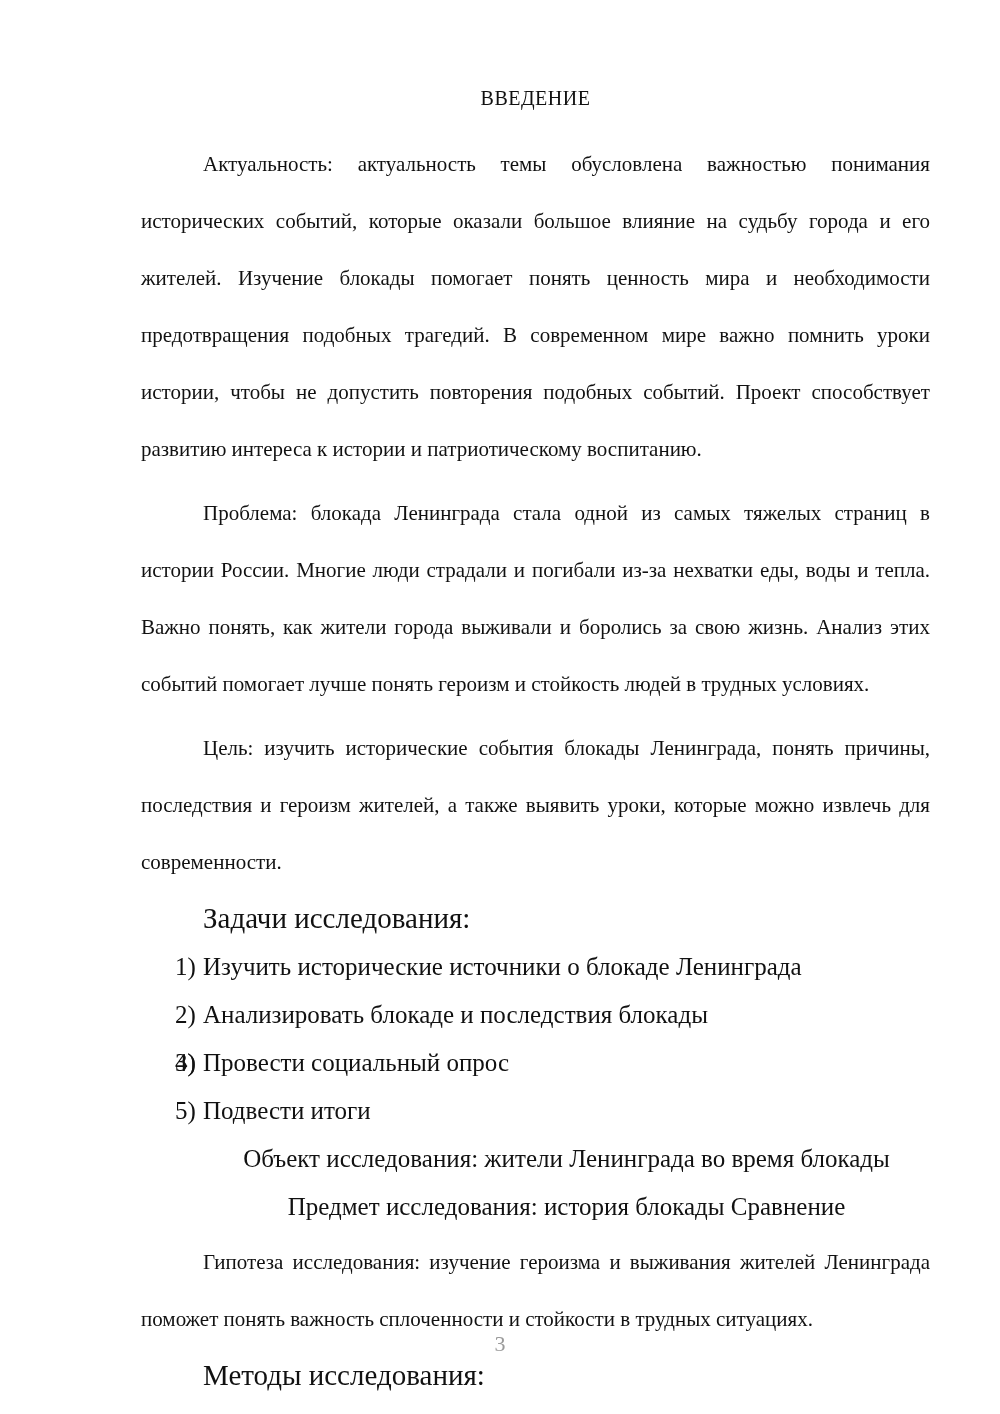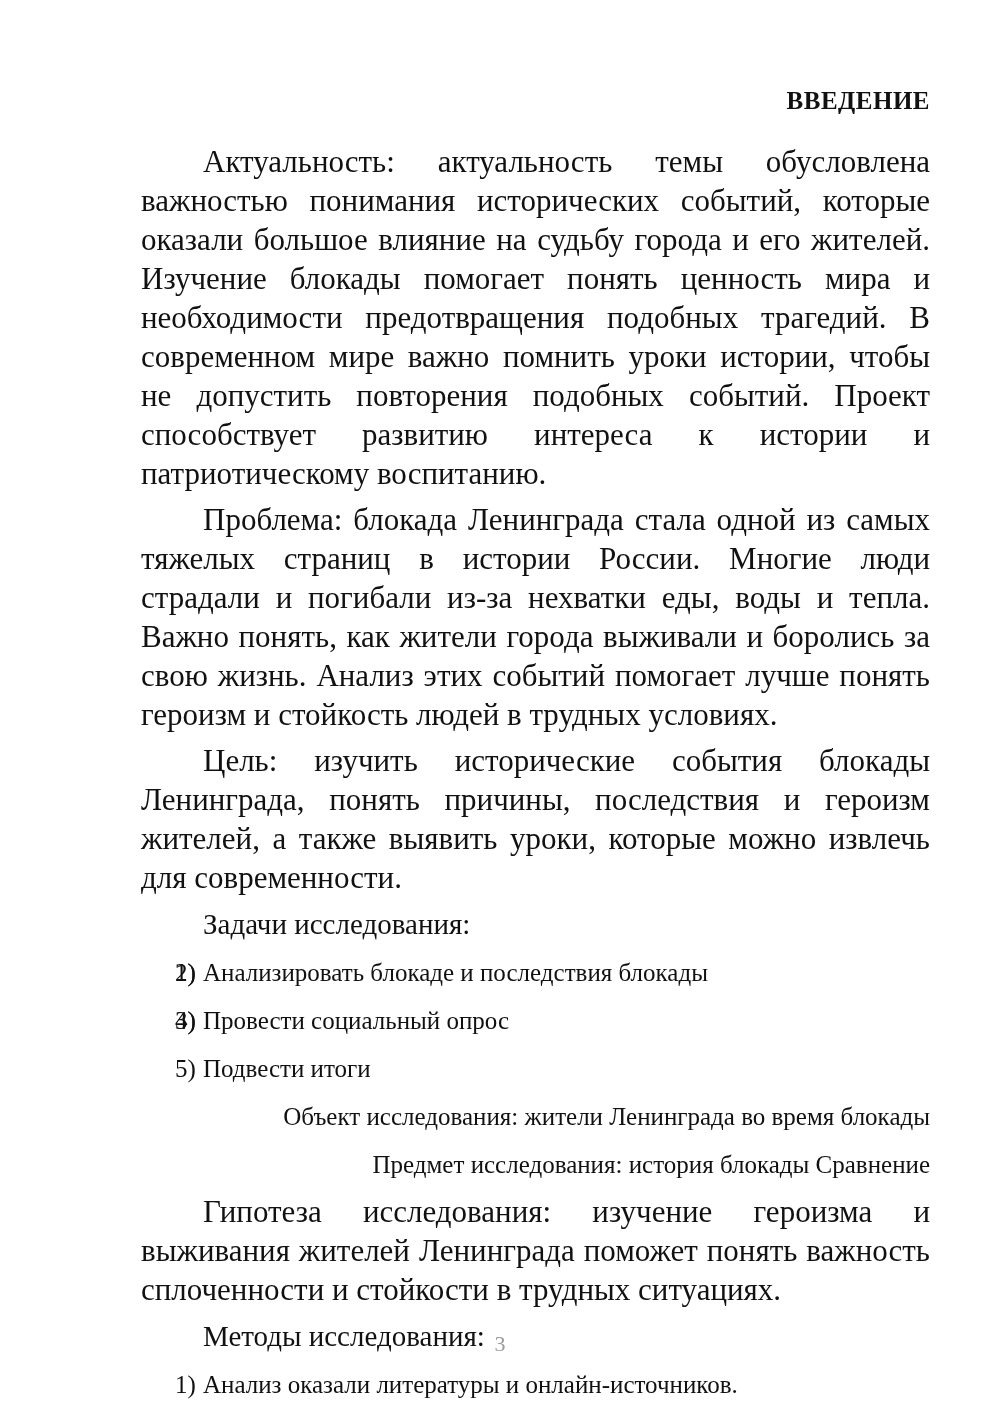--- a/index.html
+++ b/index.html
@@ -22,31 +22,31 @@
   }
 
   .content {
     position: absolute;
     left: 141px;
     top: 86px;
     width: 789px;
   }
 
   .doc-title {
-    text-align: right;
-    font-weight: bold;
-    font-size: 25px;
+    text-align: center;
+    font-weight: normal;
+    font-size: 20px;
     letter-spacing: 0.5px;
     margin: 0 0 26px 0;
     line-height: 1.2;
   }
 
   .para {
-    font-size: 31px;
-    line-height: 39px;
+    font-size: 21px;
+    line-height: 57px;
     text-align: justify;
     text-indent: 62px;
     margin: 0 0 7px 0;
     -webkit-hyphens: none;
     hyphens: none;
   }
 
   .subhead {
     font-size: 29px;
     line-height: 41px;
@@ -77,21 +77,21 @@
   }
 
   .list-item .item-text {
     display: inline-block;
     padding-left: 28px;
   }
 
   .line-item {
     font-size: 25px;
     line-height: 41px;
-    text-align: right;
+    text-align: center;
     text-indent: 62px;
     margin: 0 0 7px 0;
   }
 
   .page-number {
     position: absolute;
     left: 0;
     right: 0;
     top: 1331px;
     text-align: center;
@@ -113,20 +113,21 @@
 
     <p class="para">Проблема: блокада Ленинграда стала одной из самых тяжелых страниц в истории России. Многие люди страдали и погибали из-за нехватки еды, воды и тепла. Важно понять, как жители города выживали и боролись за свою жизнь. Анализ этих событий помогает лучше понять героизм и стойкость людей в трудных условиях.</p>
 
     <p class="para">Цель: изучить исторические события блокады Ленинграда, понять причины, последствия и героизм жителей, а также выявить уроки, которые можно извлечь для современности.</p>
 
     <p class="subhead">Задачи исследования:</p>
 
     <ol class="list">
       <li class="list-item">
         <span class="marker">1)</span>
+        <span class="item-text">Изучить исторические источники о блокаде Ленинграда</span>
       </li>
       <li class="list-item">
         <span class="marker">2)</span>
         <span class="item-text">Анализировать блокаде и последствия блокады</span>
       </li>
       <li class="list-item">
         <span class="marker">3)</span>
       </li>
       <li class="list-item">
         <span class="marker">4)</span>

